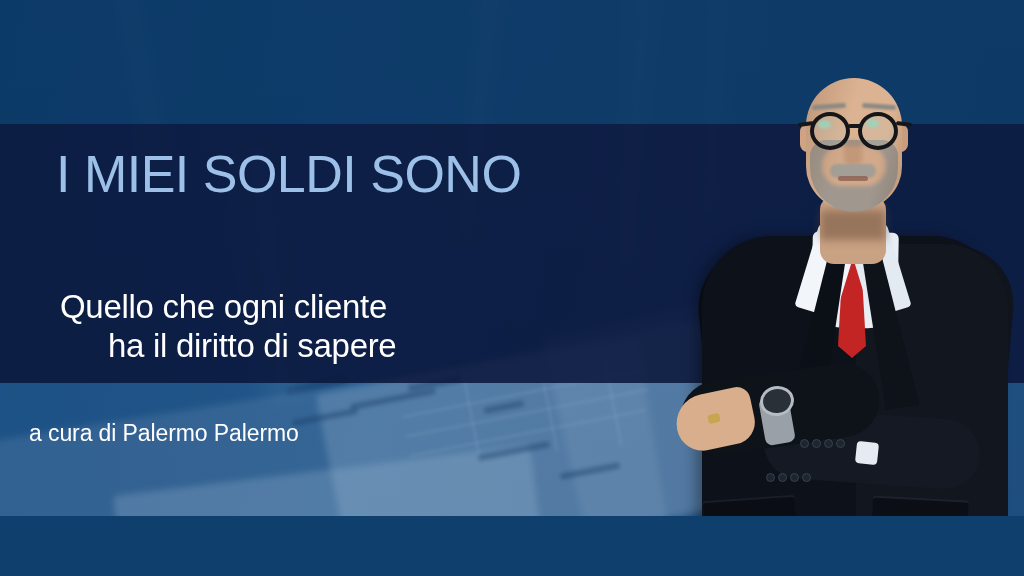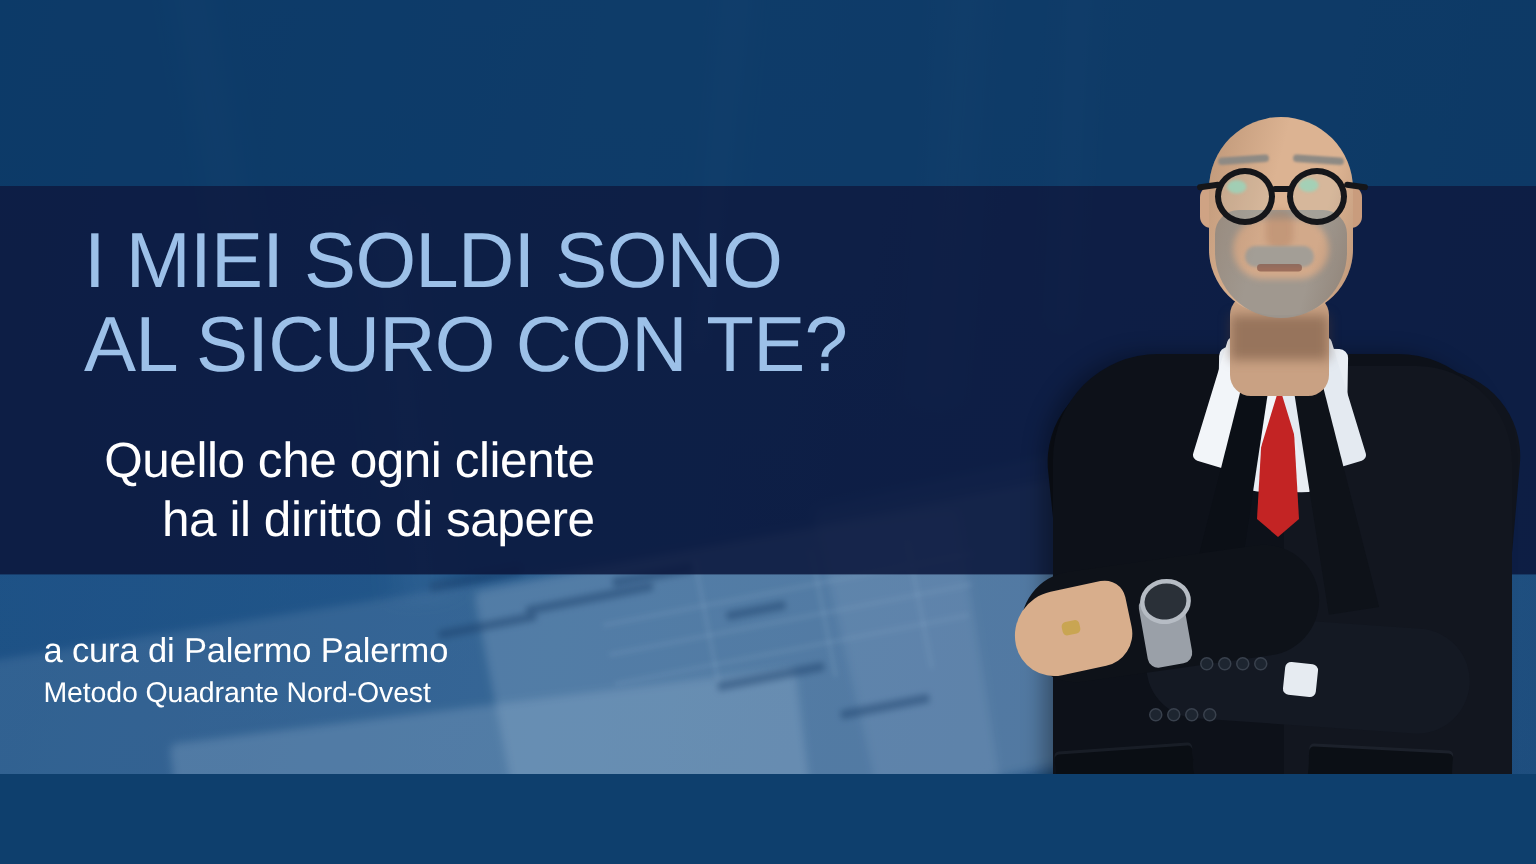--- a/index.html
+++ b/index.html
@@ -85,21 +85,20 @@
 
   .subhead {
     position:absolute;
     left:60px; top:288px;
     color:#FFFFFF;
     font-size:33px;
     font-weight:300;
     letter-spacing:-0.3px;
     line-height:1.17;
     white-space:nowrap;
-    text-align:right;
   }
   .subhead .l2 { display:block;margin-left:48px; }
 
   .credit {
     position:absolute;
     left:29px; top:419px;
     color:#FFFFFF;
     white-space:nowrap;
   }
   .credit .author {
@@ -444,28 +443,26 @@
     <div class="p-part watch-band"></div>
     <div class="p-part watch-face"></div>
     <div class="p-part pocket-l"></div>
     <div class="p-part pocket-r"></div>
   </div>
 
   <div class="text-layer">
 
     <div class="headline">
       <span class="l1">I MIEI SOLDI SONO</span>
-      <span class="l2">AL SICURO CON TE?</span>
     </div>
 
     <div class="subhead">
       <span class="l1">Quello che ogni cliente</span>
       <span class="l2">ha il diritto di sapere</span>
     </div>
 
     <div class="credit">
       <span class="author">a cura di Palermo Palermo</span>
-      <span class="method">Metodo Quadrante Nord-Ovest</span>
     </div>
 
   </div>
 
 </div>
 
 </body></html>

